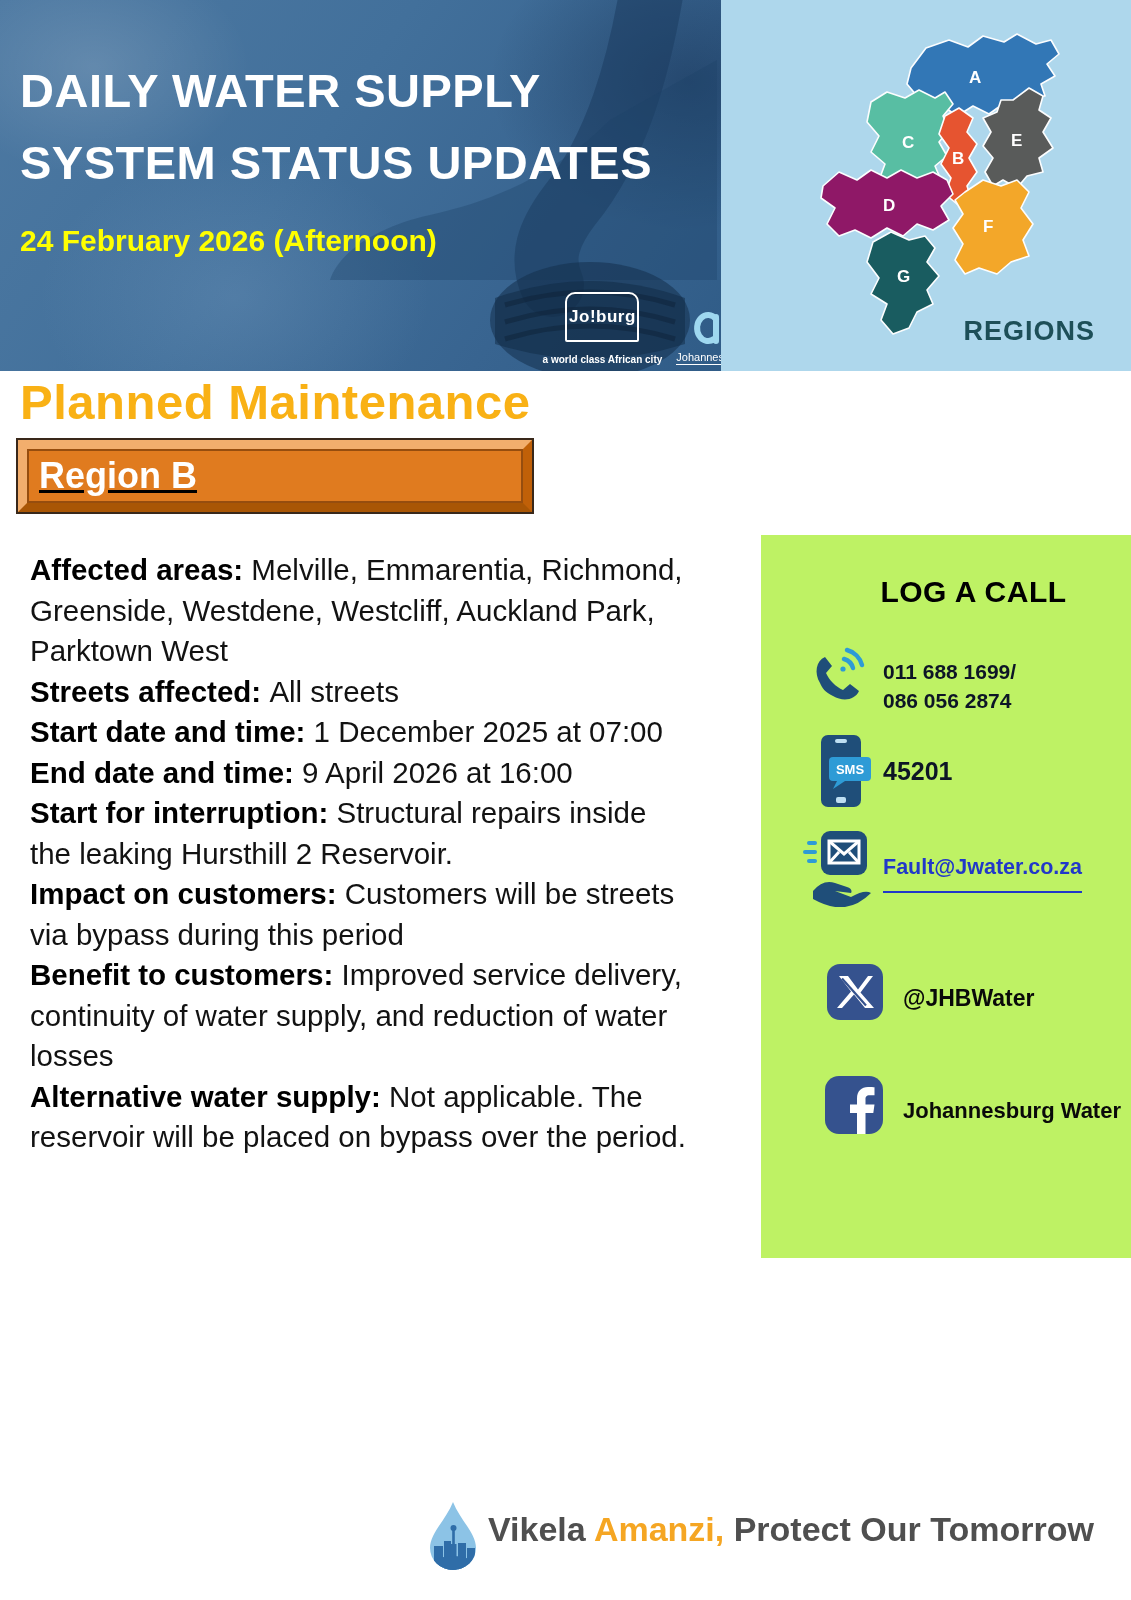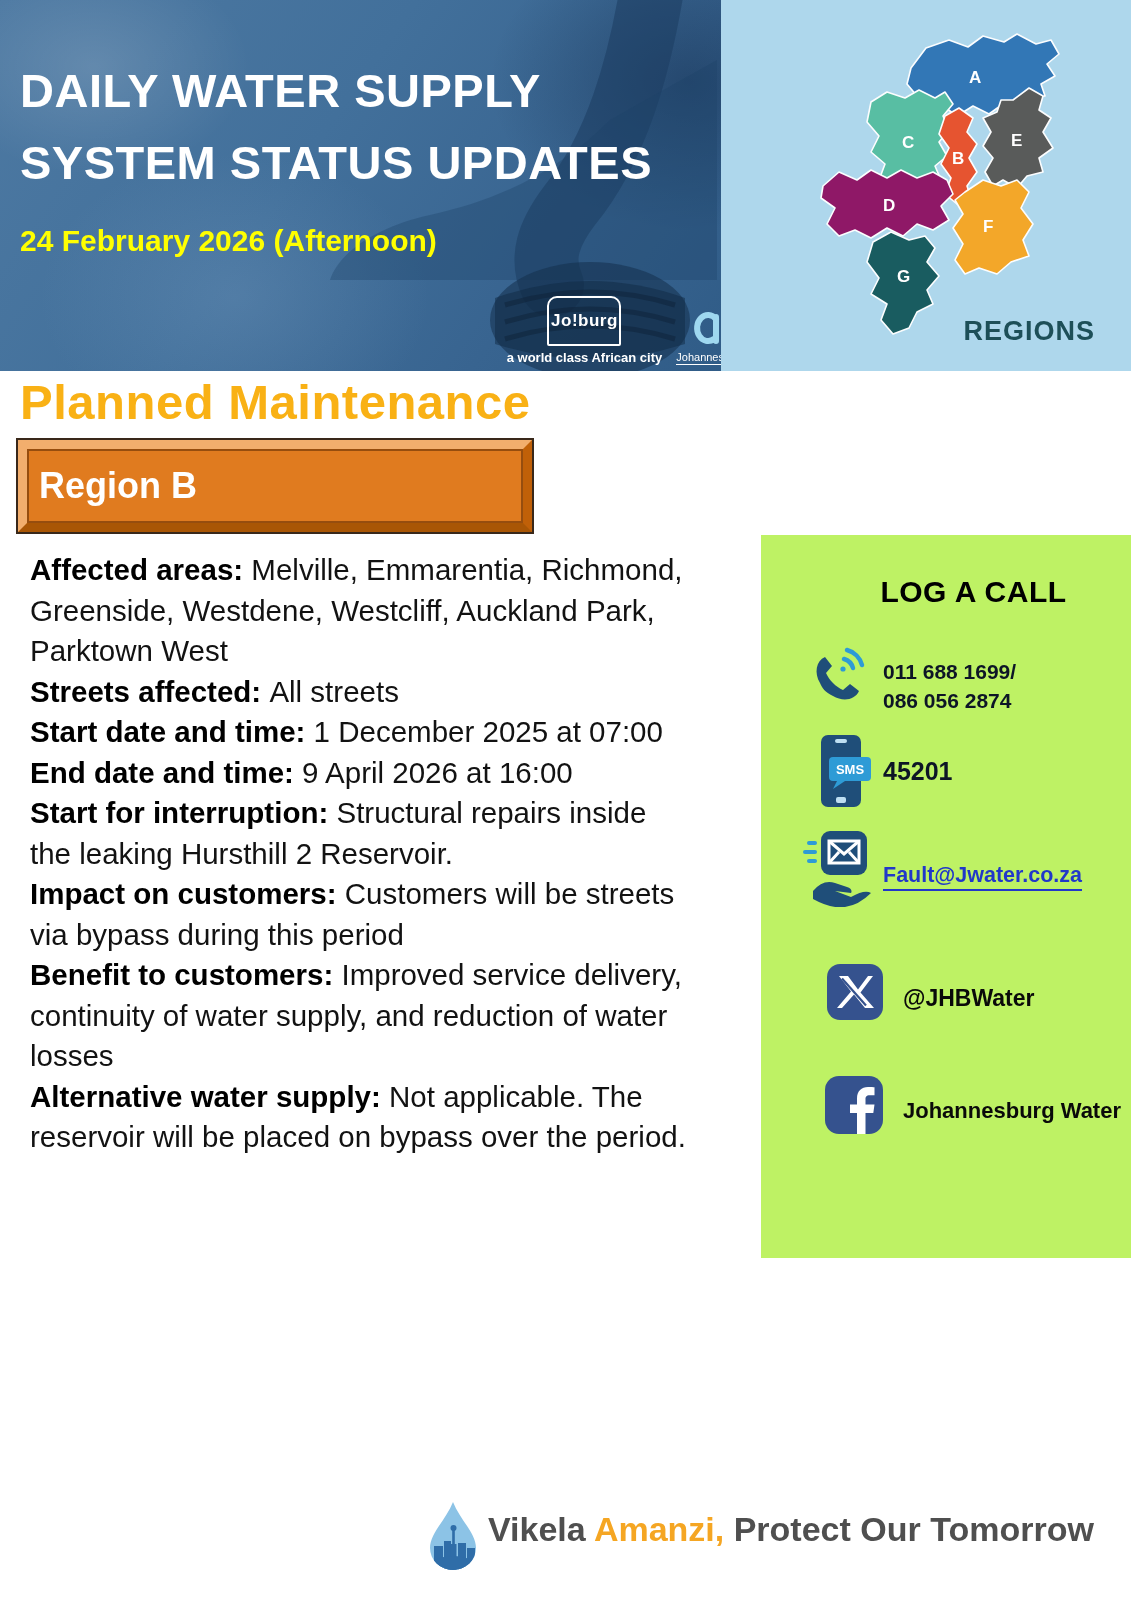--- a/index.html
+++ b/index.html
@@ -25,46 +25,46 @@
     position:absolute; left:20px; top:224px; color:#ffff00;
     font-weight:bold; font-size:30px;
   }
   .header-logos{position:absolute; right:4px; bottom:6px; display:flex; align-items:flex-end; gap:14px;}
   .joburg{display:flex; flex-direction:column; align-items:center;justify-content:space-between;}
   .joburg-box{
     width:70px; height:46px; border:2px solid #ffffff;
     border-radius:10px 10px 2px 2px; display:flex; align-items:center; justify-content:center;
     color:#ffffff; font-weight:bold; font-size:17px; letter-spacing:.5px;
   }
-  .joburg-tagline{color:#ffffff; font-size:13px; margin-top:4px; font-weight:bold; white-space:nowrap;}
+  .joburg-tagline{color:#ffffff; font-size:10px; margin-top:12px; font-weight:bold; white-space:nowrap;}
   .jwlogo{display:flex; flex-direction:column; align-items:center;}
   .jwlogo-caption{
     color:#ffffff; font-size:11px; border-bottom:1px solid #ffffff;
     padding-bottom:1px; margin-top:2px; white-space:nowrap;
   }
   
   .map-panel{position:absolute; left:721px; top:0; width:410px; height:371px; background:#aed7ec;}
   .map-panel svg{position:absolute; left:0; top:0;}
   .regions-word{
     position:absolute; right:36px; bottom:24px; color:#1d4f58;
     font-weight:bold; font-size:27px; letter-spacing:1px;
   }
   .region-letter{fill:#ffffff; font-weight:bold; font-size:17px; font-family:"Liberation Sans",sans-serif;}
   
   .section-heading{
     position:absolute; left:20px; top:374px; color:#f9b115;
     font-weight:bold; font-size:49px; letter-spacing:.5px;
   }
   .region-banner{
-    position:absolute; left:18px; top:440px; width:514px; height:92px; box-sizing:border-box;
+    position:absolute; left:18px; top:440px; width:514px; height:72px; box-sizing:border-box;
     background:#e07b1f;
     border:9px solid; border-color:#f2ae6d #c06008 #a95605 #f2ae6d;
     outline:2px solid #39281a;
     box-shadow: inset 0 0 0 2px rgba(90,40,0,.55);
-    display:flex; align-items:center;
+    display:flex; align-items:center;text-decoration:underline;
   }
   .region-banner-label{color:#ffffff; font-weight:bold; font-size:36px; padding-left:12px;}
   
   .notice{
     position:absolute; left:30px; top:550px; width:664px;
     font-size:29.5px; line-height:40.5px; color:#121212;
   }
   .notice p{margin:0;}
   .notice .lbl{font-weight:bold; color:#000;}
   .notice .lbl::after{content:" ";}
@@ -77,22 +77,22 @@
   .sidebar-title{
     position:absolute; left:0; top:40px; width:100%; text-align:center;
     padding-left:40px; box-sizing:border-box;
     color:#000; font-weight:bold; font-size:30px; letter-spacing:.5px;
   }
   .sb-icon{position:absolute;}
   .sb-text{position:absolute; color:#0d1526; font-weight:bold;}
   .phone-text{left:122px; top:122px; font-size:21px; line-height:29px;}
   .sms-text{left:122px; top:222px; font-size:25px;}
   .email-text{
-    left:122px; top:328px; font-size:21.5px; color:#2138c9;
-    border-bottom:2px solid #2138c9; padding-bottom:1px; cursor:pointer;
+    left:122px; top:320px; font-size:21.5px; color:#2138c9;
+    border-bottom:2px solid #2138c9; padding-bottom:11px; cursor:pointer;
   }
   .x-text{left:142px; top:450px; font-size:23px; color:#0a0a0a;}
   .fb-text{left:142px; top:563px; font-size:22px; color:#0a0a0a;}
   
   .footer{position:absolute; left:428px; top:1500px; display:flex; align-items:flex-start;}
   .footer-text{margin-left:10px; margin-top:10px; font-weight:bold; font-size:34px; color:#4f4f4f;}
   .footer-text .hl{color:#f5a623;}
 </style>
 </head>
 <body>

